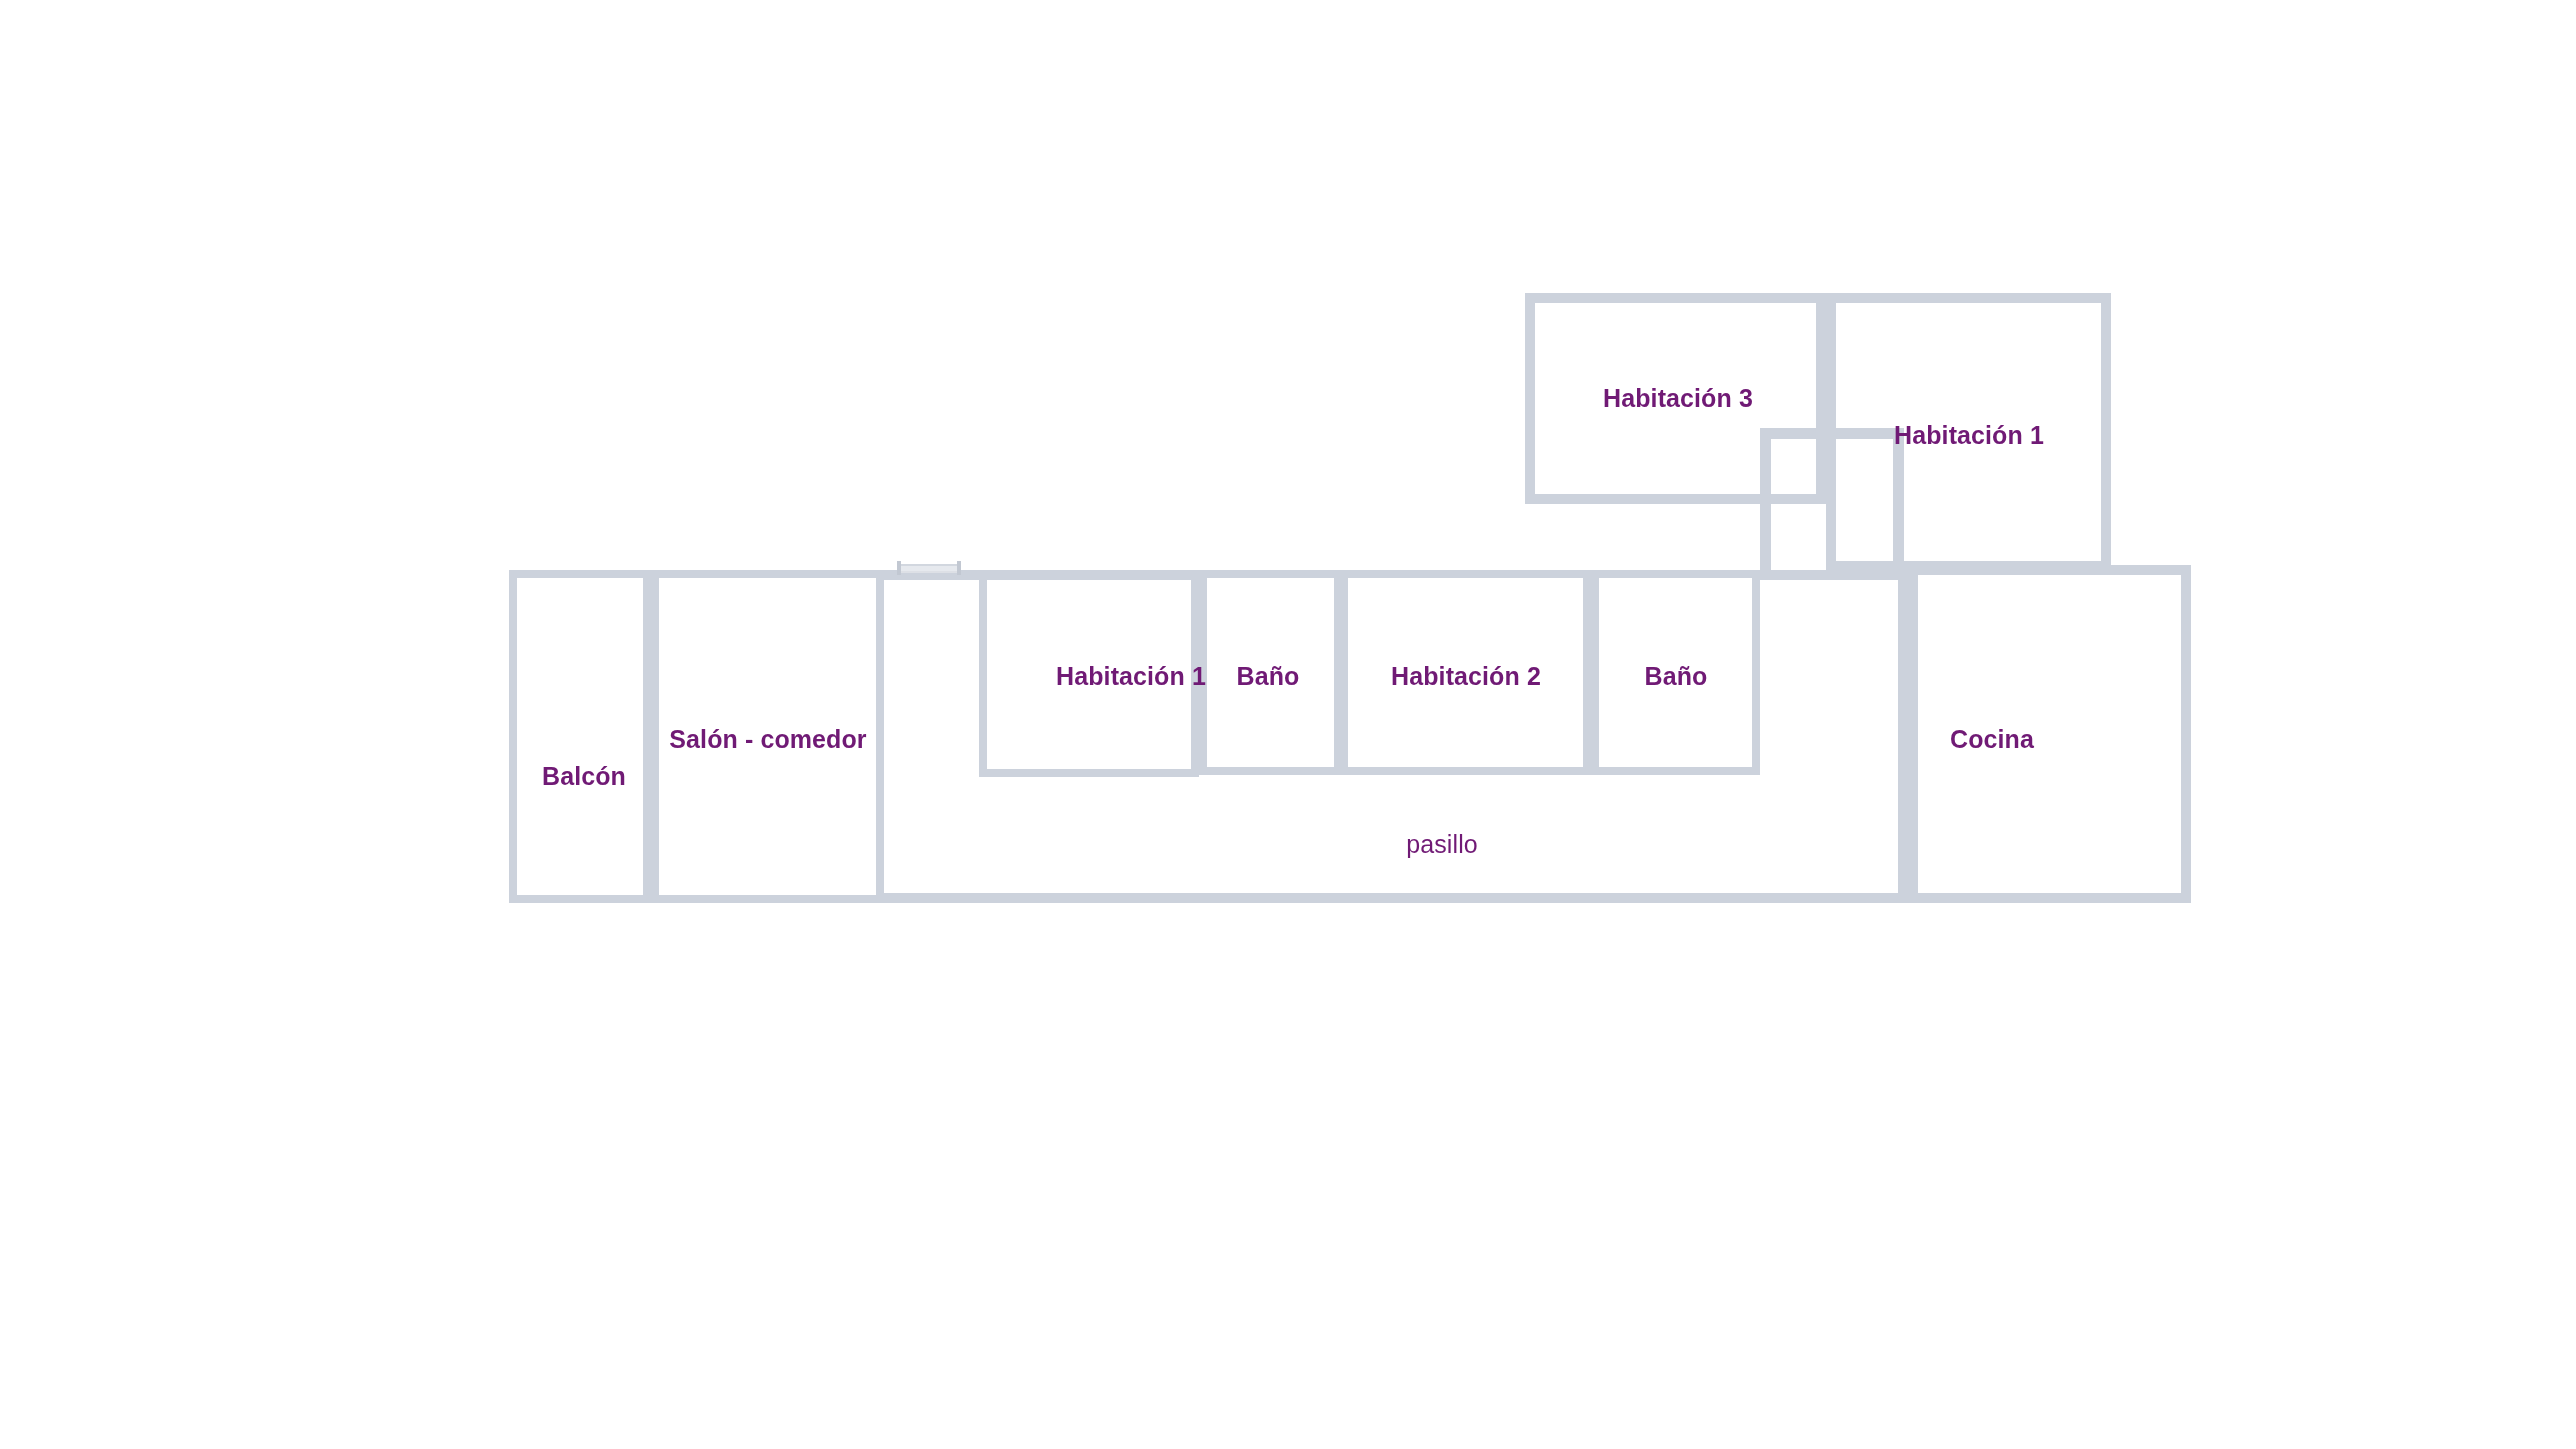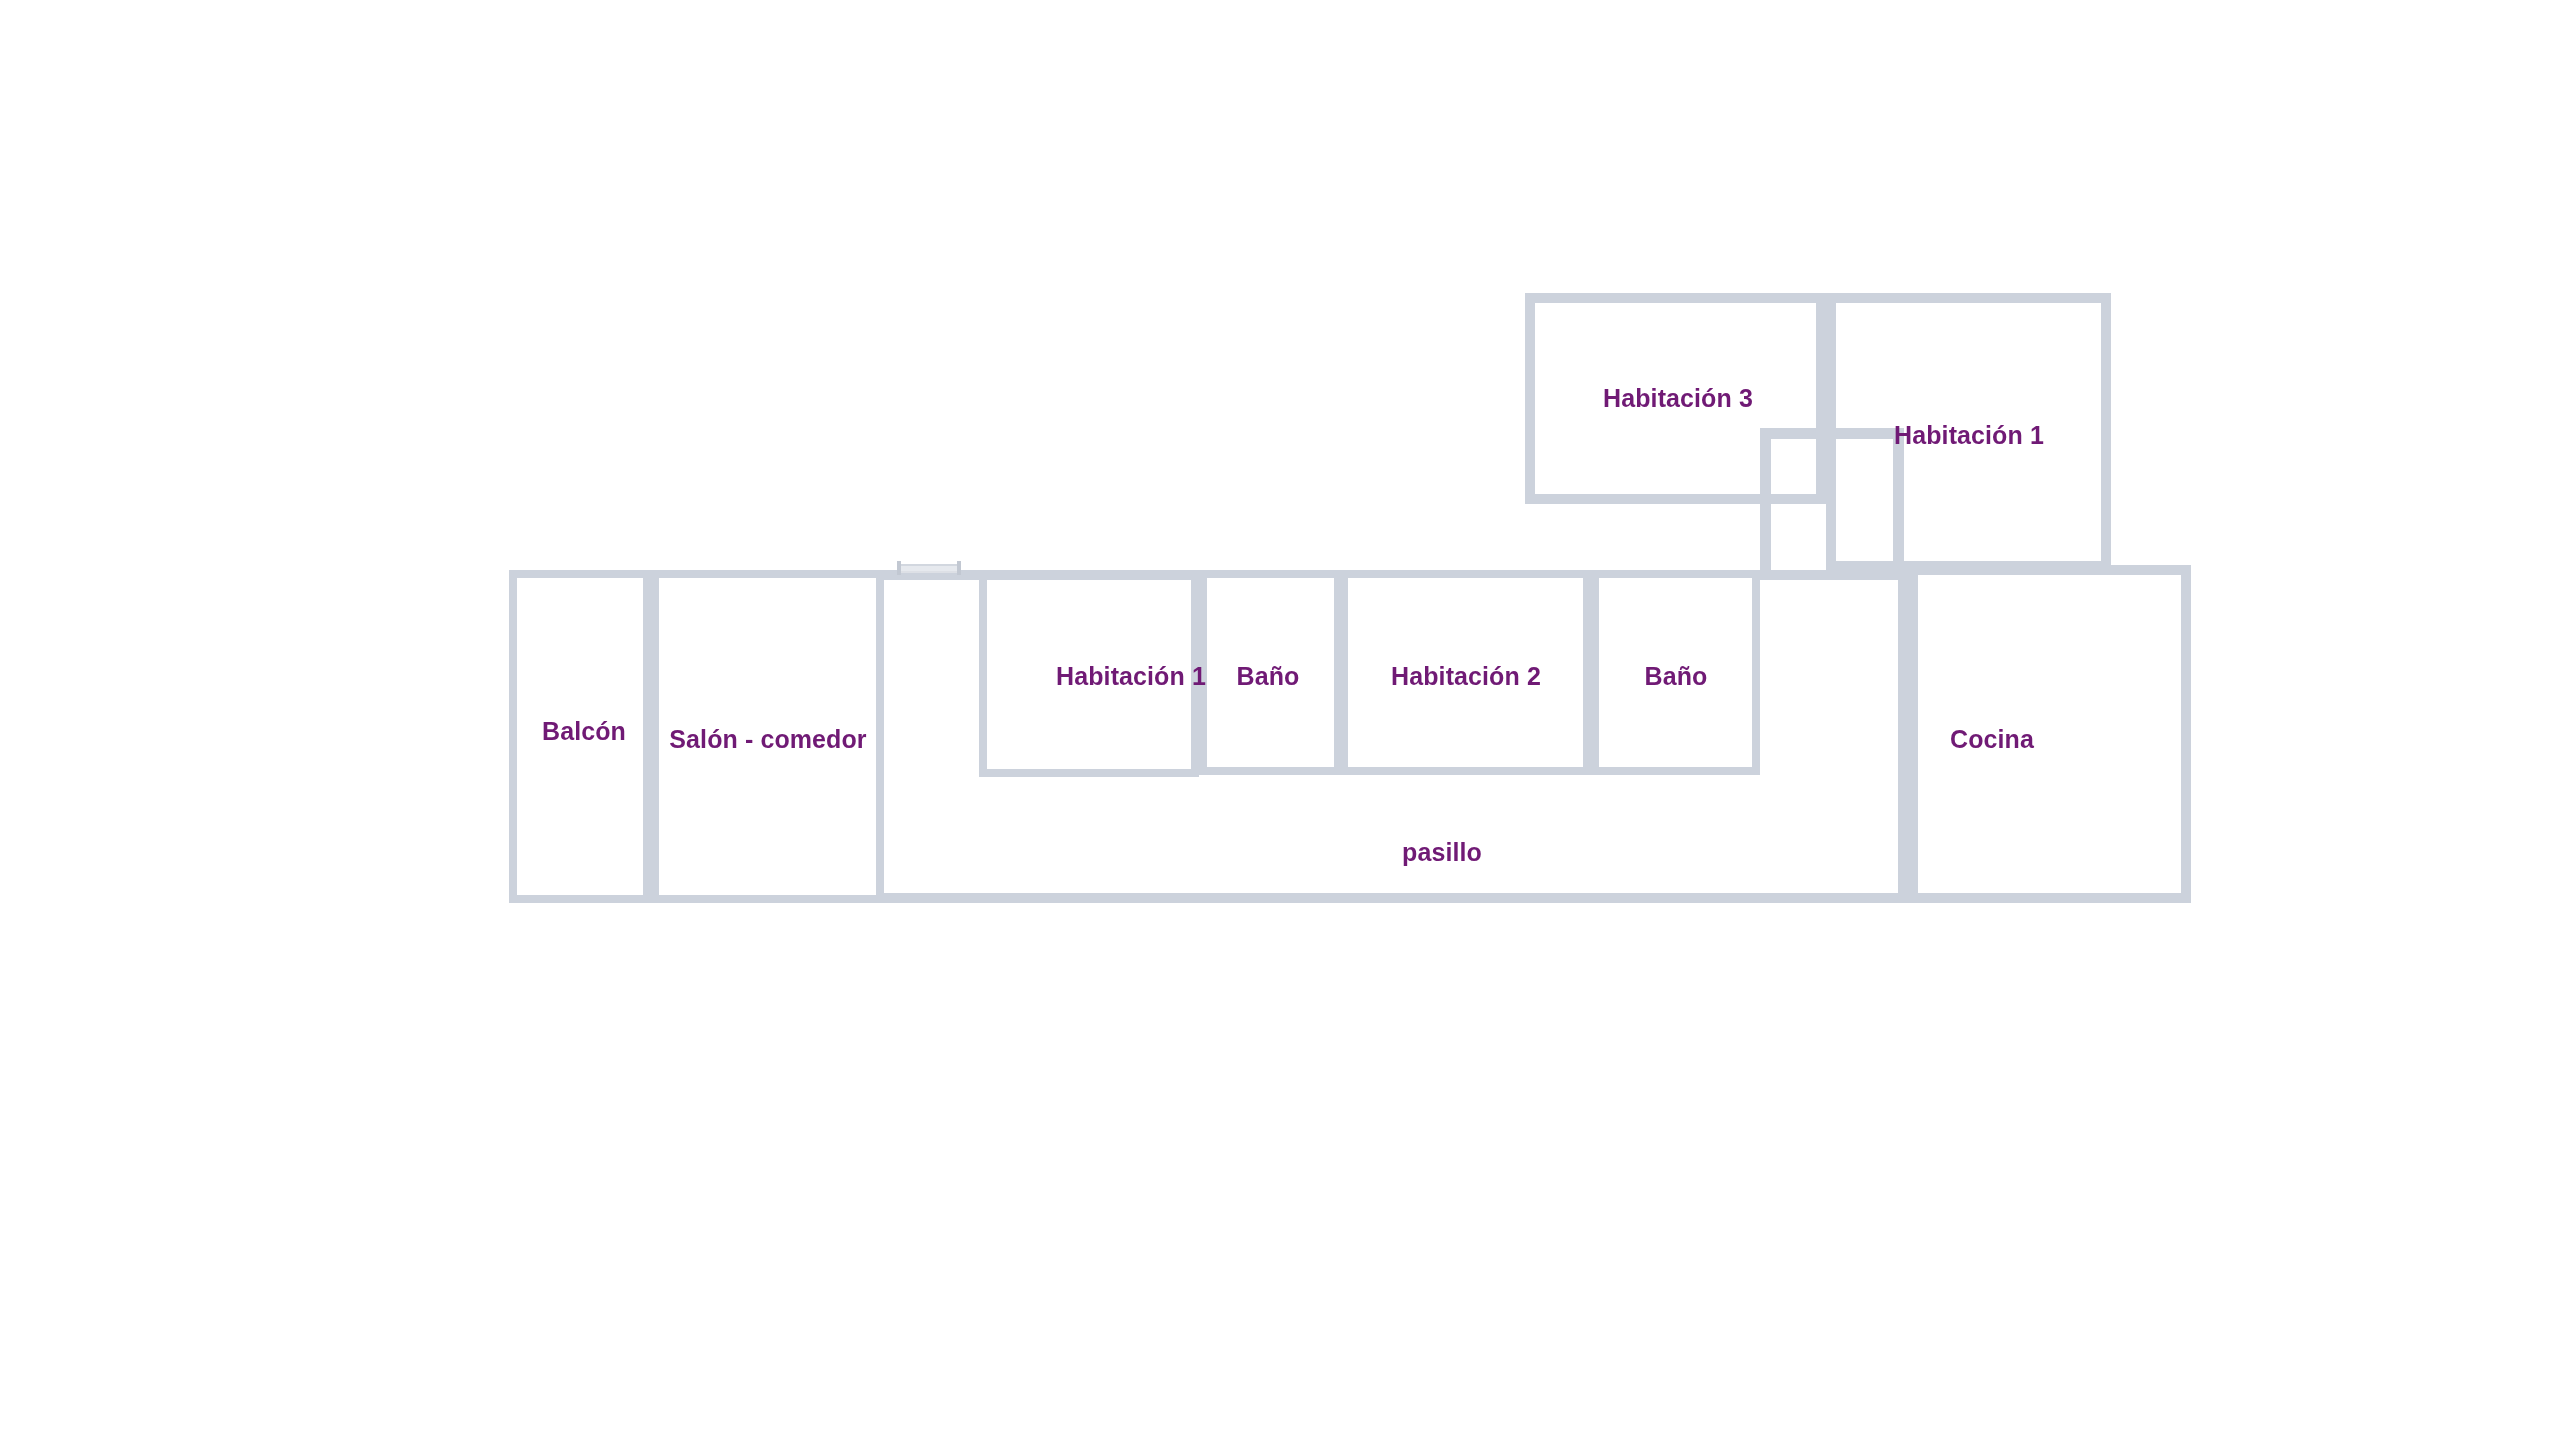--- a/index.html
+++ b/index.html
@@ -44,23 +44,22 @@
     position: absolute;
     color: #701a75;
     font-size: 25px;
     font-weight: 700;
     letter-spacing: 0.1px;
     white-space: nowrap;
     transform: translate(-50%, -50%);
     line-height: 1;
   }
   .label-light {
-    font-weight: 700;
+    font-weight: 400;
     font-size: 25px;
-    margin-top: 8px;
   }
 
   
   .door-marker {
     position: absolute;
     background: #e6e9ee;
     border-top: 2.9px solid #d2d7df;
     border-bottom: 2.9px solid #dde0e6;
     box-sizing: border-box;
   }
@@ -97,21 +96,21 @@
   <div class="room" style="left:1340px; top:570px; width:251px; height:205px;"></div>
 
   <div class="room" style="left:1591px; top:570px; width:169px; height:205px;"></div>
 
   <div class="room room-outer" style="left:1908px; top:565px; width:283px; height:338px;"></div>
 
   <div class="door-marker" style="left:897px; top:564px; width:64px; height:8.7px;"></div>
   <div class="door-tick" style="left:897px; top:561px; width:3.9px; height:13.5px;"></div>
   <div class="door-tick" style="left:957px; top:561px; width:3.9px; height:13.5px;"></div>
 
-  <div class="label" style="left:584px; top:731px;">Balcón</div>
+  <div class="label" style="left:584px; top:776px;">Balcón</div>
 
   <div class="label" style="left:768px; top:739px;text-align:right;">Salón - comedor</div>
 
   <div class="label" style="left:1131px; top:676px;">Habitación 1</div>
 
   <div class="label" style="left:1268px; top:676px;">Baño</div>
 
   <div class="label" style="left:1466px; top:676px;">Habitación 2</div>
 
   <div class="label" style="left:1676px; top:676px;">Baño</div>

